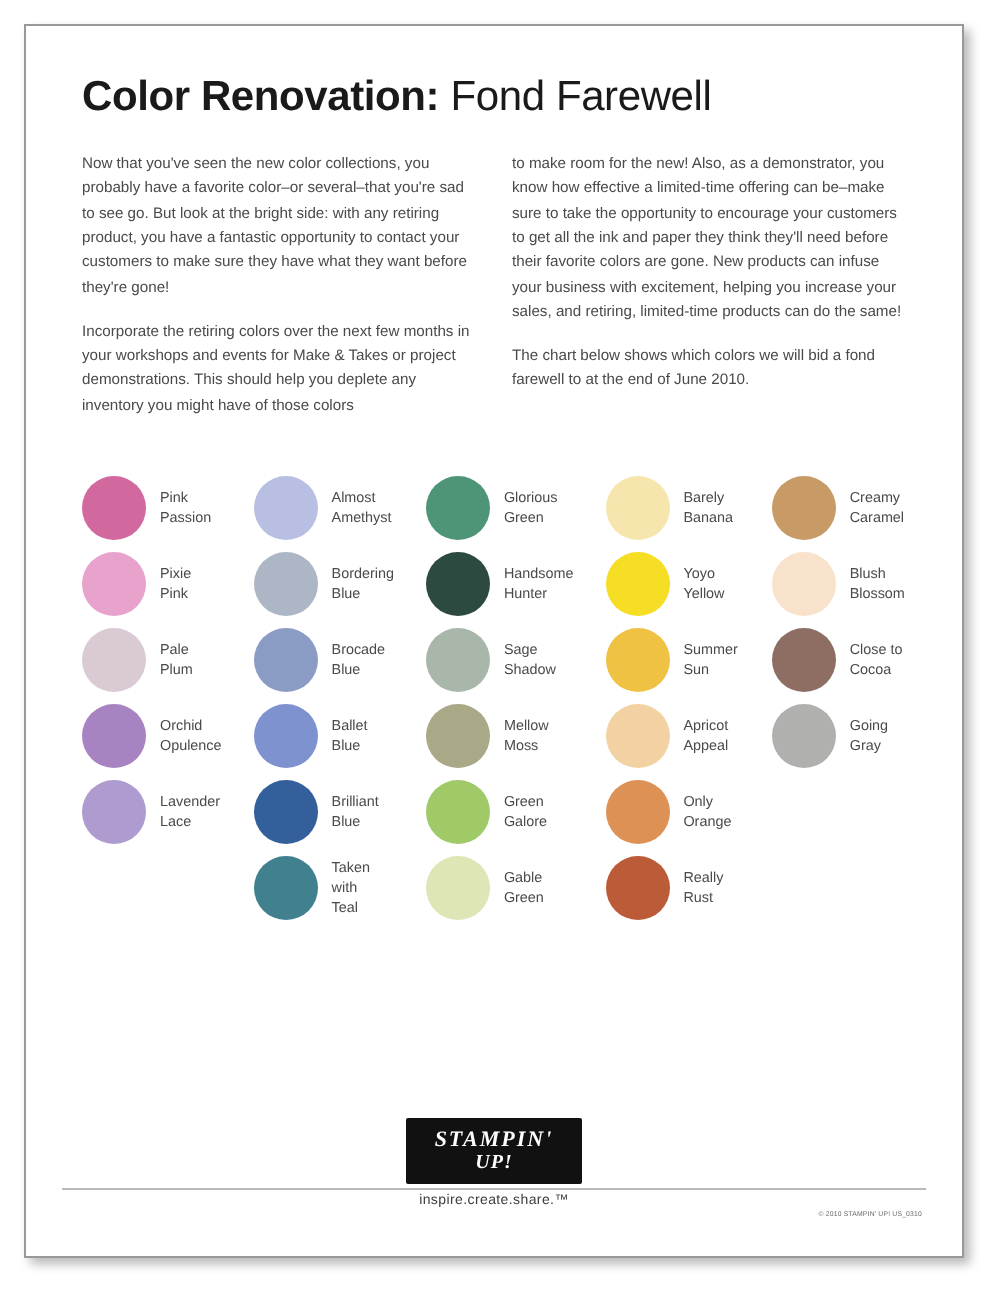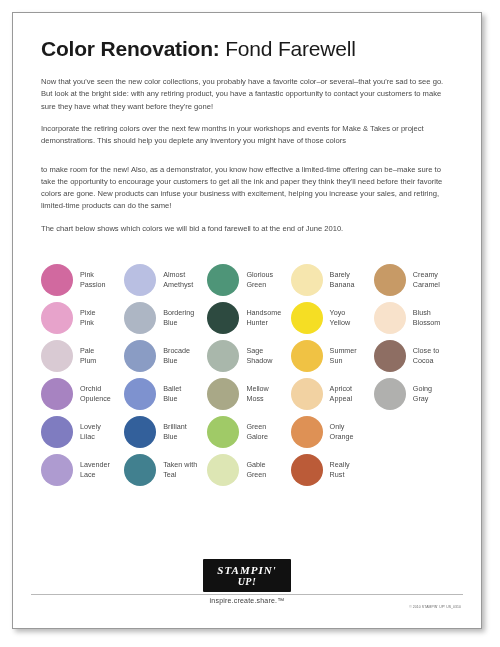--- a/index.html
+++ b/index.html
@@ -36,38 +36,37 @@
     letter-spacing: -0.2px;
     color: #1a1a1a;
     font-weight: 400;
   }
   h1.title .strong {
     font-weight: bold;
     margin-top: 44px;
   }
   .cols {
     display: flex;
-    gap: 6px;
-    flex-direction: column;
+    gap: 18px;
   }
   .col {
     flex: 1 1 0;
   }
   .col p {
     margin: 0 0 10px 0;
     font-size: 7.6px;
     line-height: 1.62;
     color: #4a4a4a;
     text-align: left;
   }
   .swatches {
     margin-top: 16px;
     display: flex;
-    gap: 4px;
-    justify-content: flex-end;
+    gap: 16px;
+    justify-content: flex-start;
   }
   .swcol {
     width: 88px;
   }
   .swrow {
     display: flex;
     align-items: center;
     height: 38px;
     margin-bottom: 0px;
   }
@@ -174,25 +173,20 @@
             <div class="dot" style="background: rgb(217, 202, 211);"></div>
             <div class="swlabel">Pale
 Plum</div>
           </div>
         <div class="swrow">
             <div class="dot" style="background: rgb(167, 131, 193);"></div>
             <div class="swlabel">Orchid
 Opulence</div>
           </div>
         <div class="swrow">
-            <div class="dot" style="background: rgb(127, 124, 192);"></div>
-            <div class="swlabel">Lovely
-Lilac</div>
-          </div>
-        <div class="swrow">
             <div class="dot" style="background: rgb(174, 155, 208);"></div>
             <div class="swlabel">Lavender
 Lace</div>
           </div>
       </div>
 
       <div class="swcol">
         <div class="swrow">
             <div class="dot" style="background: rgb(185, 191, 226);"></div>
             <div class="swlabel">Almost

